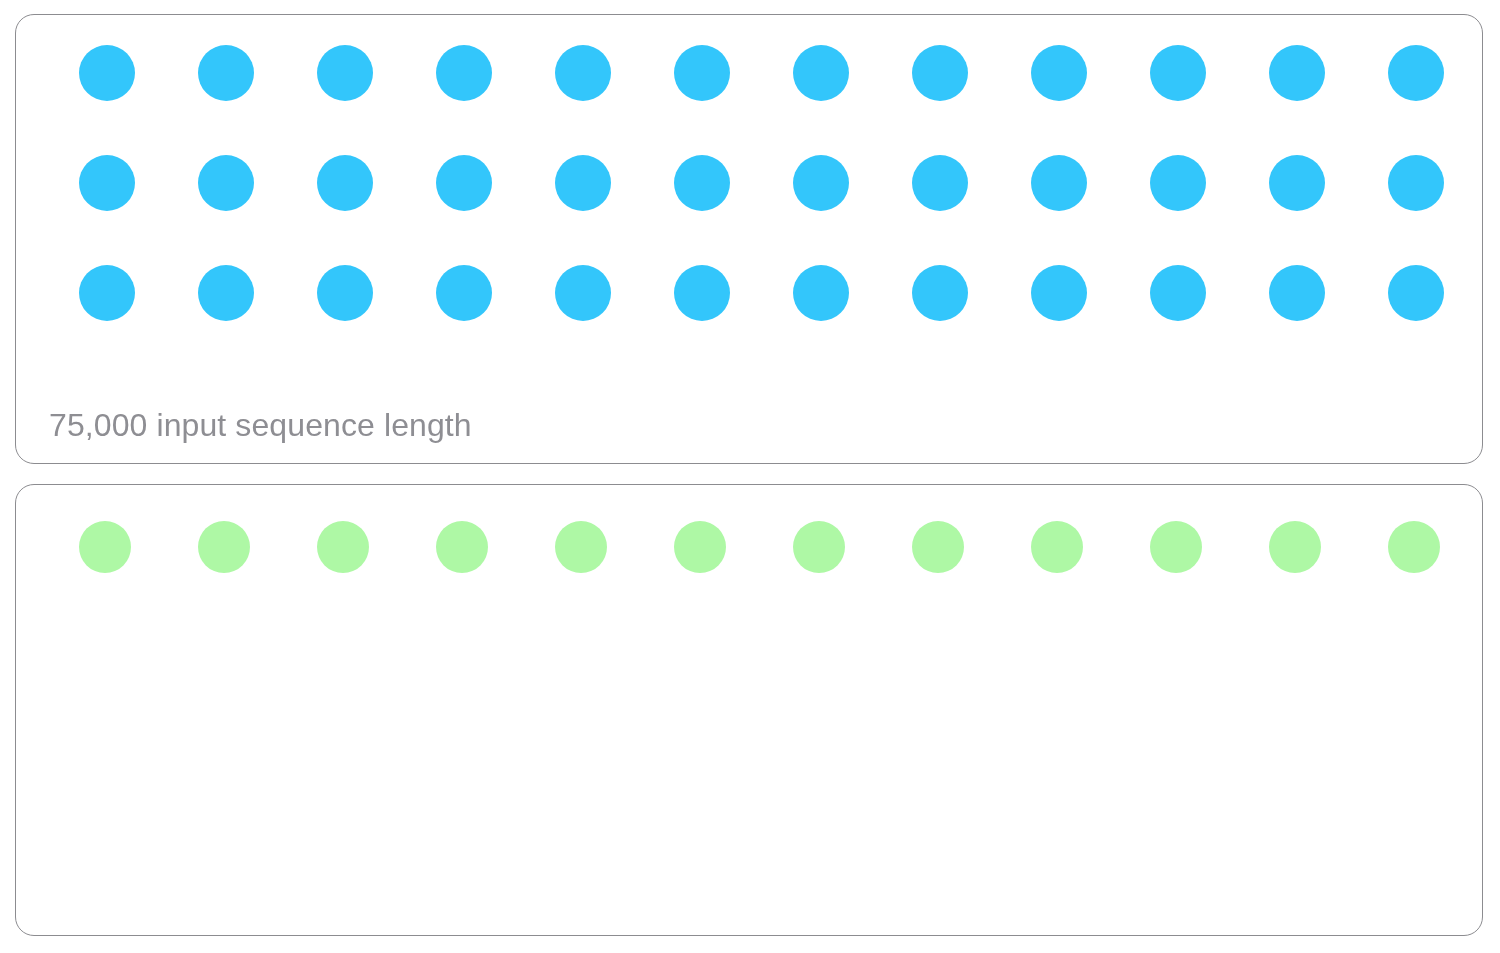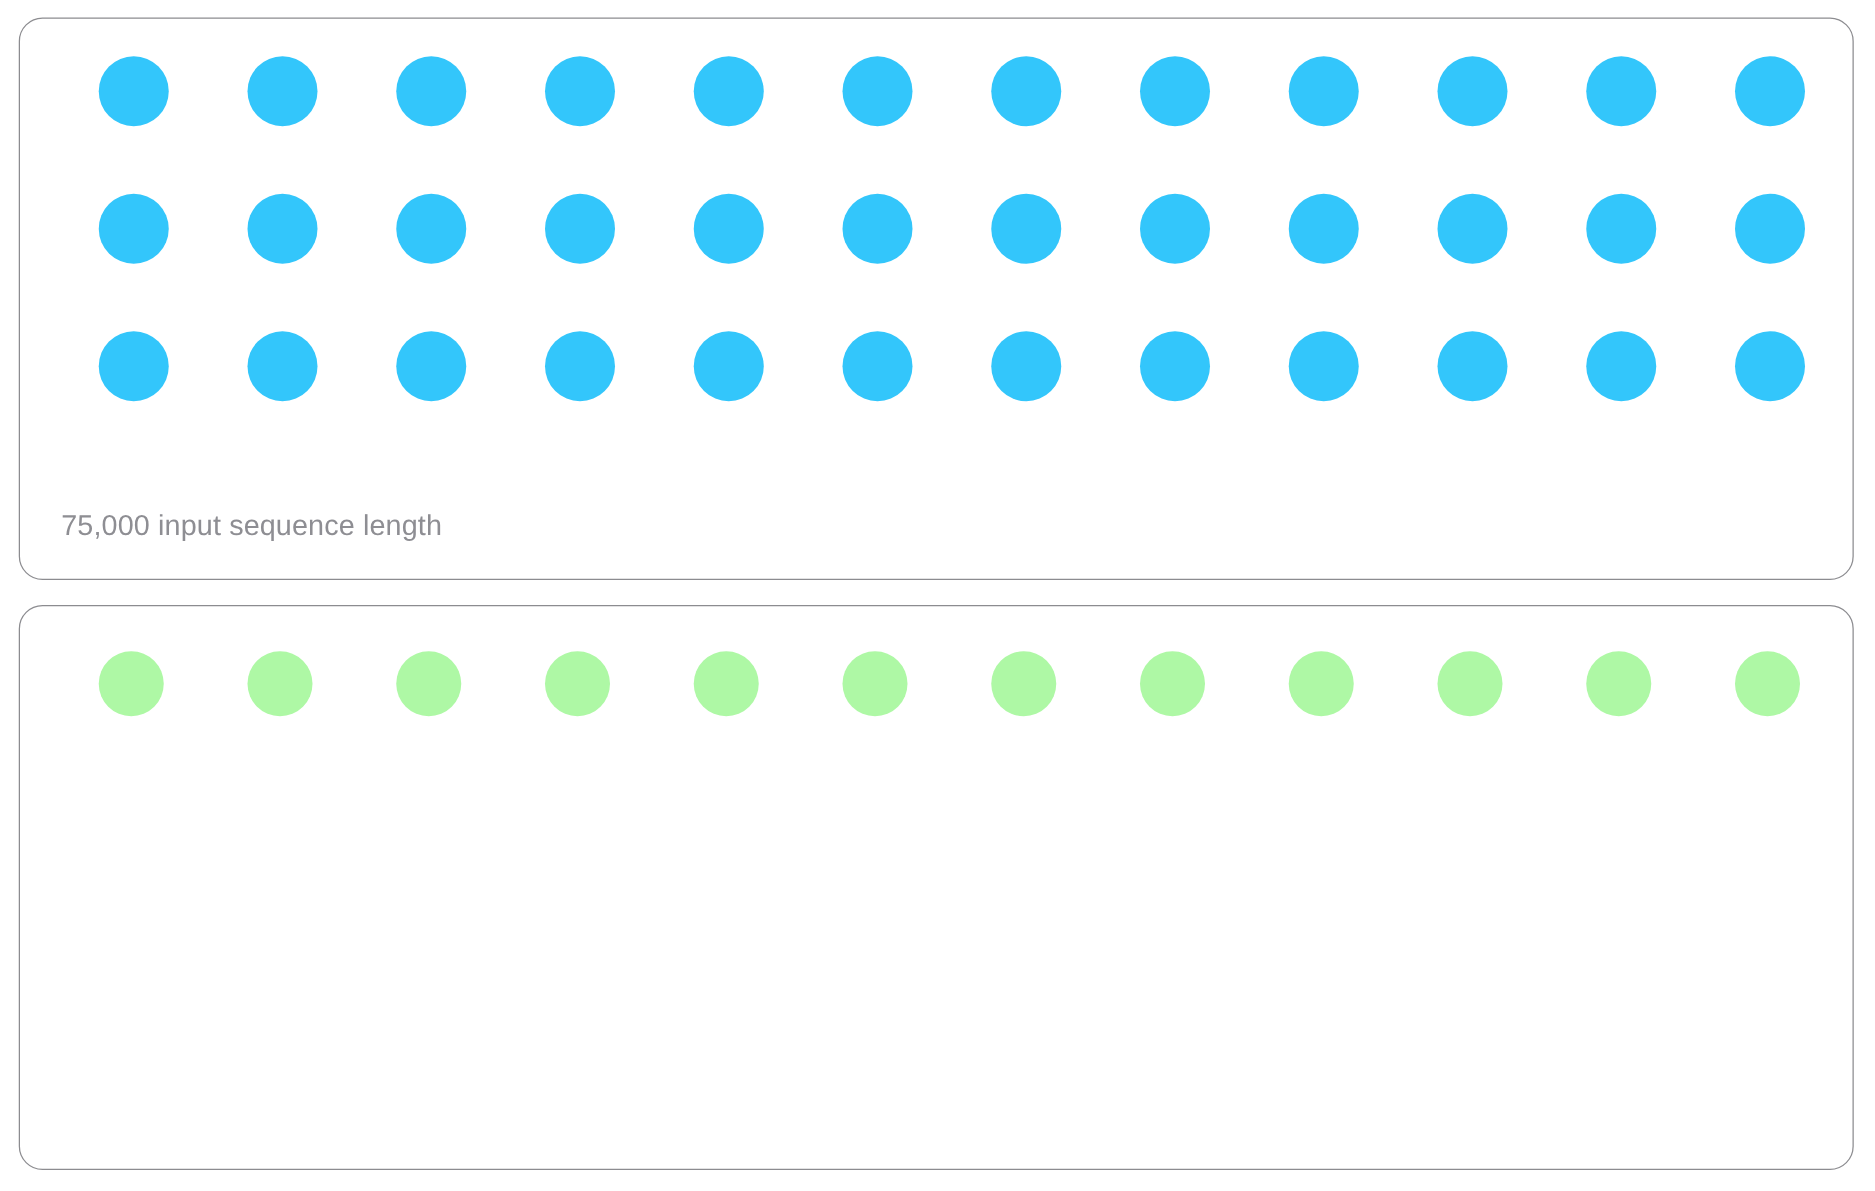--- a/index.html
+++ b/index.html
@@ -79,21 +79,21 @@
   #card-output .dot {
     width: 52px;
     height: 52px;
     margin-right: 67px;      
   }
 
   .card-label {
     position: absolute;
     left: 33px;
     font-family: "Liberation Sans", sans-serif;
-    font-size: 23px;
+    font-size: 32px;
     font-weight: 400;
     letter-spacing: 0.1px;
     white-space: nowrap;
   }
 
   #card-input .card-label  { top: 392px; }
 </style>
 </head>
 <body>
 

